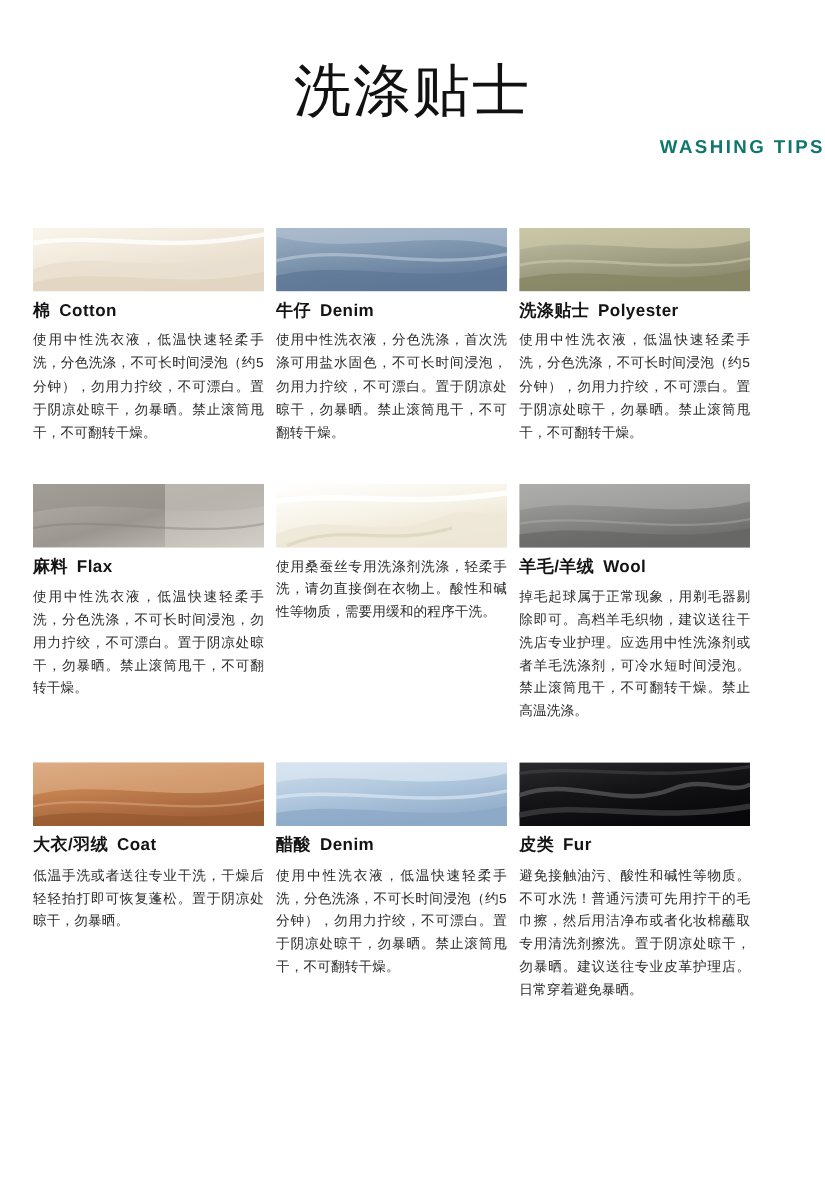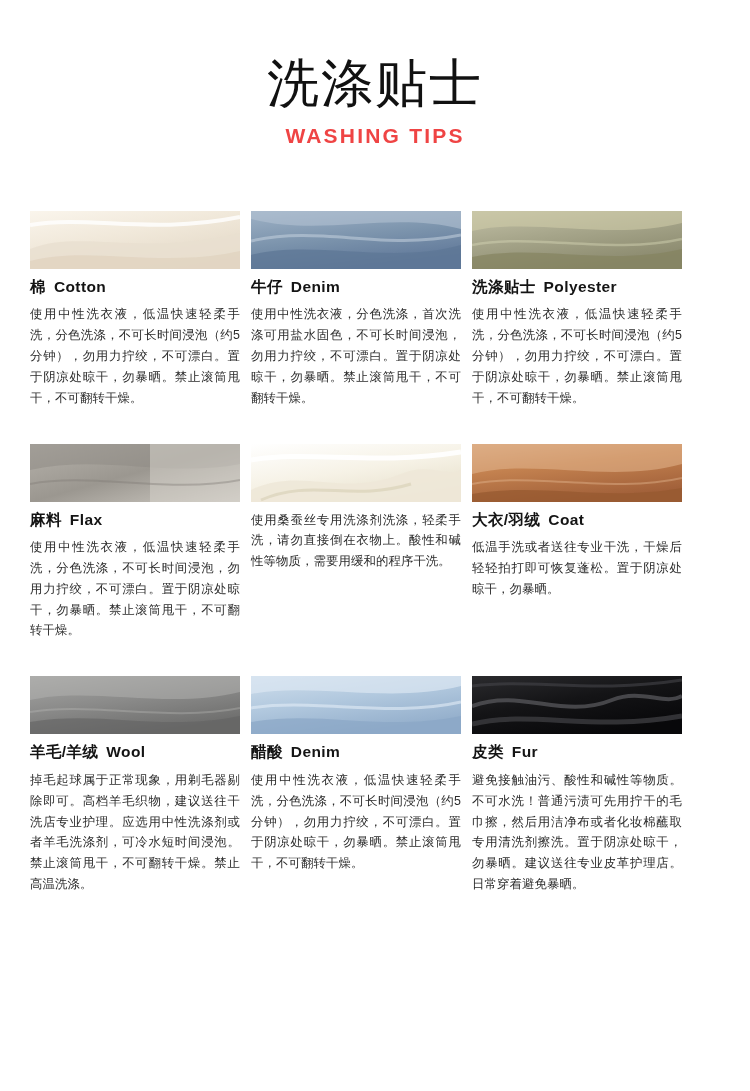--- a/index.html
+++ b/index.html
@@ -28,24 +28,25 @@
   .header-title-cn {
     font-size: 52px;
     letter-spacing: 2px;
     font-weight: 400;
     line-height: 1.15;
     color: #111;
     margin: 0;
   }
   .header-title-en {
     margin-top: 10px;
-    font-size: 21px;
+    font-size: 17px;
     font-weight: bold;
     letter-spacing: 2.2px;
-    color: #ef4444;
+    color: #0f766e;
+    text-align: right;
   }
   
   .grid {
     margin: 0 auto;
     padding-top: 63px;
     width: 690px;
     display: grid;
     grid-template-columns: repeat(3, 210px);
     column-gap: 30px;
     row-gap: 0px;
@@ -74,20 +75,21 @@
     margin-left: 8px;
   }
   .card-body {
     margin-top: 8px;
     font-size: 12.4px;
     line-height: 1.68;
     color: #2b2b2b;
     text-align: justify;
     letter-spacing: 0.1px;
     white-space: pre-wrap;
+    font-family: Liberation Mono, monospace;
   }
 </style>
 </head>
 <body>
 
 <div class="page">
 
   <div class="header">
     <div class="header-title-cn">洗涤贴士</div>
     <div class="header-title-en">WASHING TIPS</div>
@@ -195,20 +197,42 @@
           </defs>
           <rect width="210" height="58" fill="url(#g-silk)"></rect>
           <path d="M0,46 C50,22 90,54 150,30 C180,18 196,34 210,26 L210,58 L0,58 Z" fill="#eee8d8" opacity="0.9"></path>
           <path d="M10,56 C60,34 100,58 160,40" stroke="#dcd4bd" stroke-width="3" fill="none" opacity="0.8"></path>
           <path d="M0,16 C60,6 120,22 210,8" stroke="#ffffff" stroke-width="5" fill="none" opacity="0.9"></path>
         </svg>
       </div>
       <div class="card-body">使用桑蚕丝专用洗涤剂洗涤，轻柔手洗，请勿直接倒在衣物上。酸性和碱性等物质，需要用缓和的程序干洗。</div>
     </div>
 
+    <div class="card row3">
+      <div class="swatch">
+        <svg width="210" height="58" viewBox="0 0 210 58" preserveAspectRatio="none">
+          <defs>
+            <linearGradient id="g-wool" x1="0" y1="0" x2="0.5" y2="1">
+              <stop offset="0%" stop-color="#a6a6a4"></stop>
+              <stop offset="50%" stop-color="#8b8b8a"></stop>
+              <stop offset="100%" stop-color="#6e6e6d"></stop>
+            </linearGradient>
+          </defs>
+          <rect width="210" height="58" fill="url(#g-wool)"></rect>
+          <path d="M0,24 C60,10 140,34 210,16 L210,0 L0,0 Z" fill="#b3b3b1" opacity="0.5"></path>
+          <path d="M0,46 C70,34 130,56 210,40 L210,58 L0,58 Z" fill="#636362" opacity="0.6"></path>
+          <path d="M0,36 C60,26 140,46 210,32" stroke="#bdbdbb" stroke-width="2" fill="none" opacity="0.35"></path>
+        </svg>
+      </div>
+      <div class="card-title">
+        <span>羊毛/羊绒</span><span class="en">Wool</span>
+      </div>
+      <div class="card-body">掉毛起球属于正常现象，用剃毛器剔除即可。高档羊毛织物，建议送往干洗店专业护理。应选用中性洗涤剂或者羊毛洗涤剂，可冷水短时间浸泡。禁止滚筒甩干，不可翻转干燥。禁止高温洗涤。</div>
+    </div>
+
     <div class="card row2">
       <div class="swatch">
         <svg width="210" height="58" viewBox="0 0 210 58" preserveAspectRatio="none">
           <defs>
             <linearGradient id="g-coat" x1="0" y1="0" x2="0.4" y2="1">
               <stop offset="0%" stop-color="#d9a87f"></stop>
               <stop offset="45%" stop-color="#c3814f"></stop>
               <stop offset="100%" stop-color="#a2613a"></stop>
             </linearGradient>
           </defs>
@@ -221,42 +245,20 @@
       <div class="card-title">
         <span>大衣/羽绒</span><span class="en">Coat</span>
       </div>
       <div class="card-body">低温手洗或者送往专业干洗，干燥后轻轻拍打即可恢复蓬松。置于阴凉处晾干，勿暴晒。</div>
     </div>
 
     <div class="card row3">
       <div class="swatch">
         <svg width="210" height="58" viewBox="0 0 210 58" preserveAspectRatio="none">
           <defs>
-            <linearGradient id="g-wool" x1="0" y1="0" x2="0.5" y2="1">
-              <stop offset="0%" stop-color="#a6a6a4"></stop>
-              <stop offset="50%" stop-color="#8b8b8a"></stop>
-              <stop offset="100%" stop-color="#6e6e6d"></stop>
-            </linearGradient>
-          </defs>
-          <rect width="210" height="58" fill="url(#g-wool)"></rect>
-          <path d="M0,24 C60,10 140,34 210,16 L210,0 L0,0 Z" fill="#b3b3b1" opacity="0.5"></path>
-          <path d="M0,46 C70,34 130,56 210,40 L210,58 L0,58 Z" fill="#636362" opacity="0.6"></path>
-          <path d="M0,36 C60,26 140,46 210,32" stroke="#bdbdbb" stroke-width="2" fill="none" opacity="0.35"></path>
-        </svg>
-      </div>
-      <div class="card-title">
-        <span>羊毛/羊绒</span><span class="en">Wool</span>
-      </div>
-      <div class="card-body">掉毛起球属于正常现象，用剃毛器剔除即可。高档羊毛织物，建议送往干洗店专业护理。应选用中性洗涤剂或者羊毛洗涤剂，可冷水短时间浸泡。禁止滚筒甩干，不可翻转干燥。禁止高温洗涤。</div>
-    </div>
-
-    <div class="card row3">
-      <div class="swatch">
-        <svg width="210" height="58" viewBox="0 0 210 58" preserveAspectRatio="none">
-          <defs>
             <linearGradient id="g-acetic" x1="0" y1="0" x2="0.5" y2="1">
               <stop offset="0%" stop-color="#cfdeec"></stop>
               <stop offset="50%" stop-color="#b1c8de"></stop>
               <stop offset="100%" stop-color="#93aecb"></stop>
             </linearGradient>
           </defs>
           <rect width="210" height="58" fill="url(#g-acetic)"></rect>
           <path d="M0,18 C60,6 140,28 210,10 L210,0 L0,0 Z" fill="#dbe7f2" opacity="0.7"></path>
           <path d="M0,46 C70,34 130,56 210,40 L210,58 L0,58 Z" fill="#8aa7c6" opacity="0.7"></path>
           <path d="M0,32 C60,22 140,42 210,26" stroke="#e3edf6" stroke-width="3" fill="none" opacity="0.6"></path>

